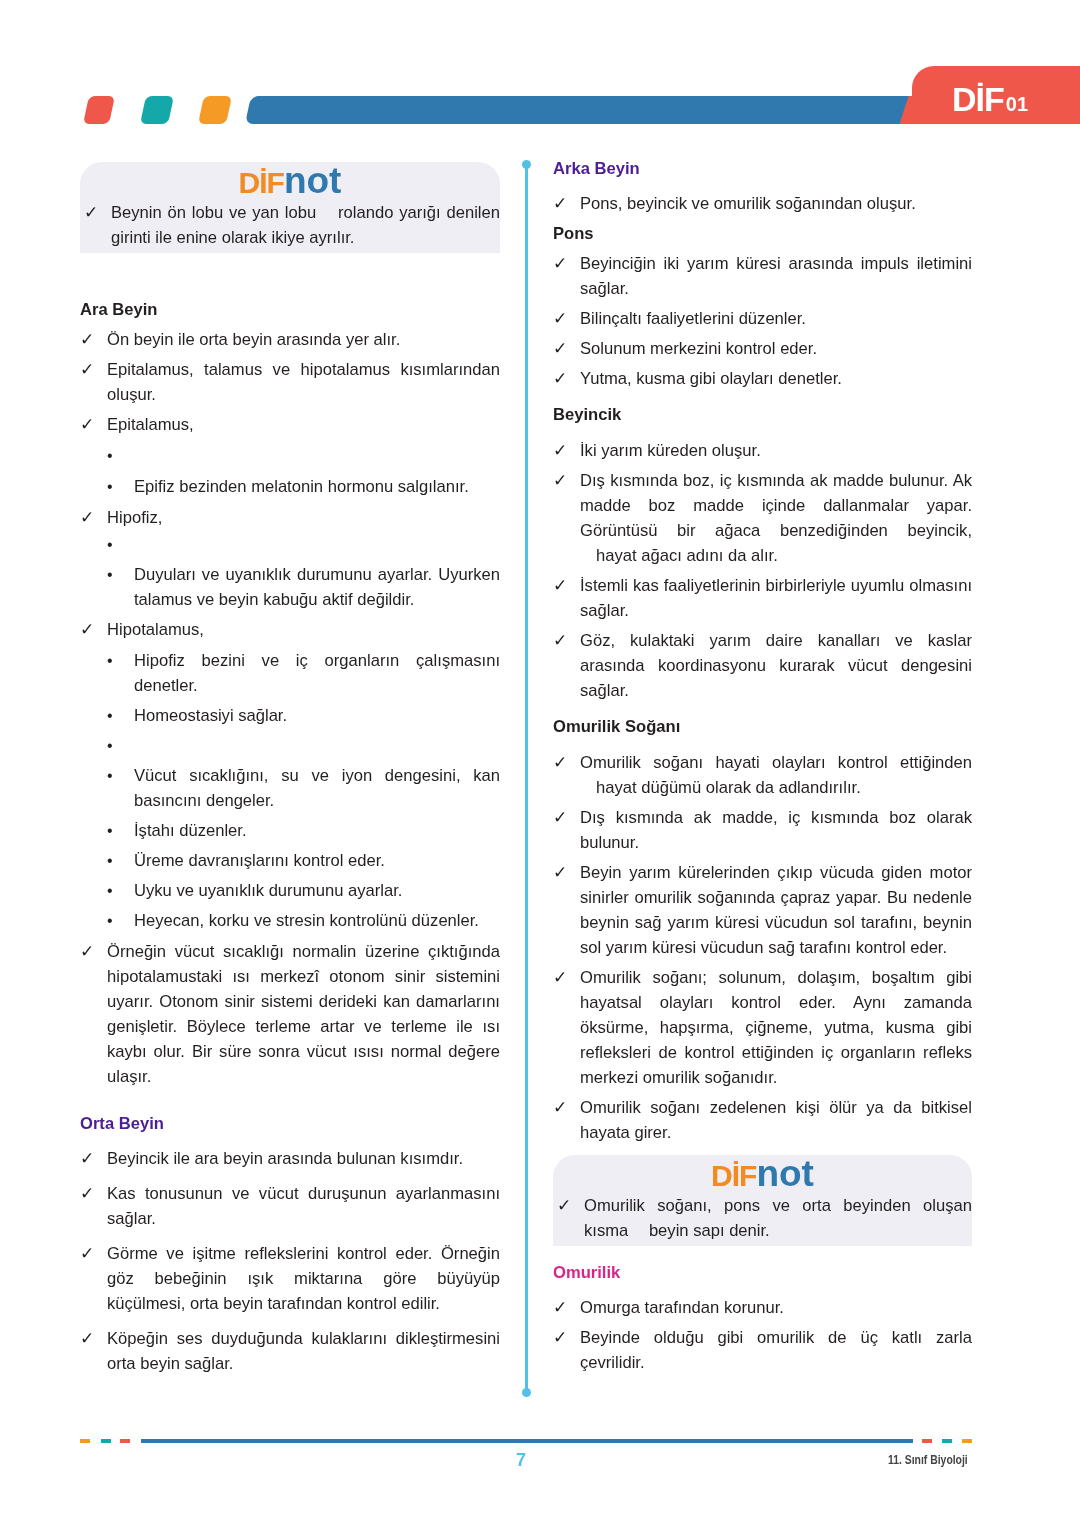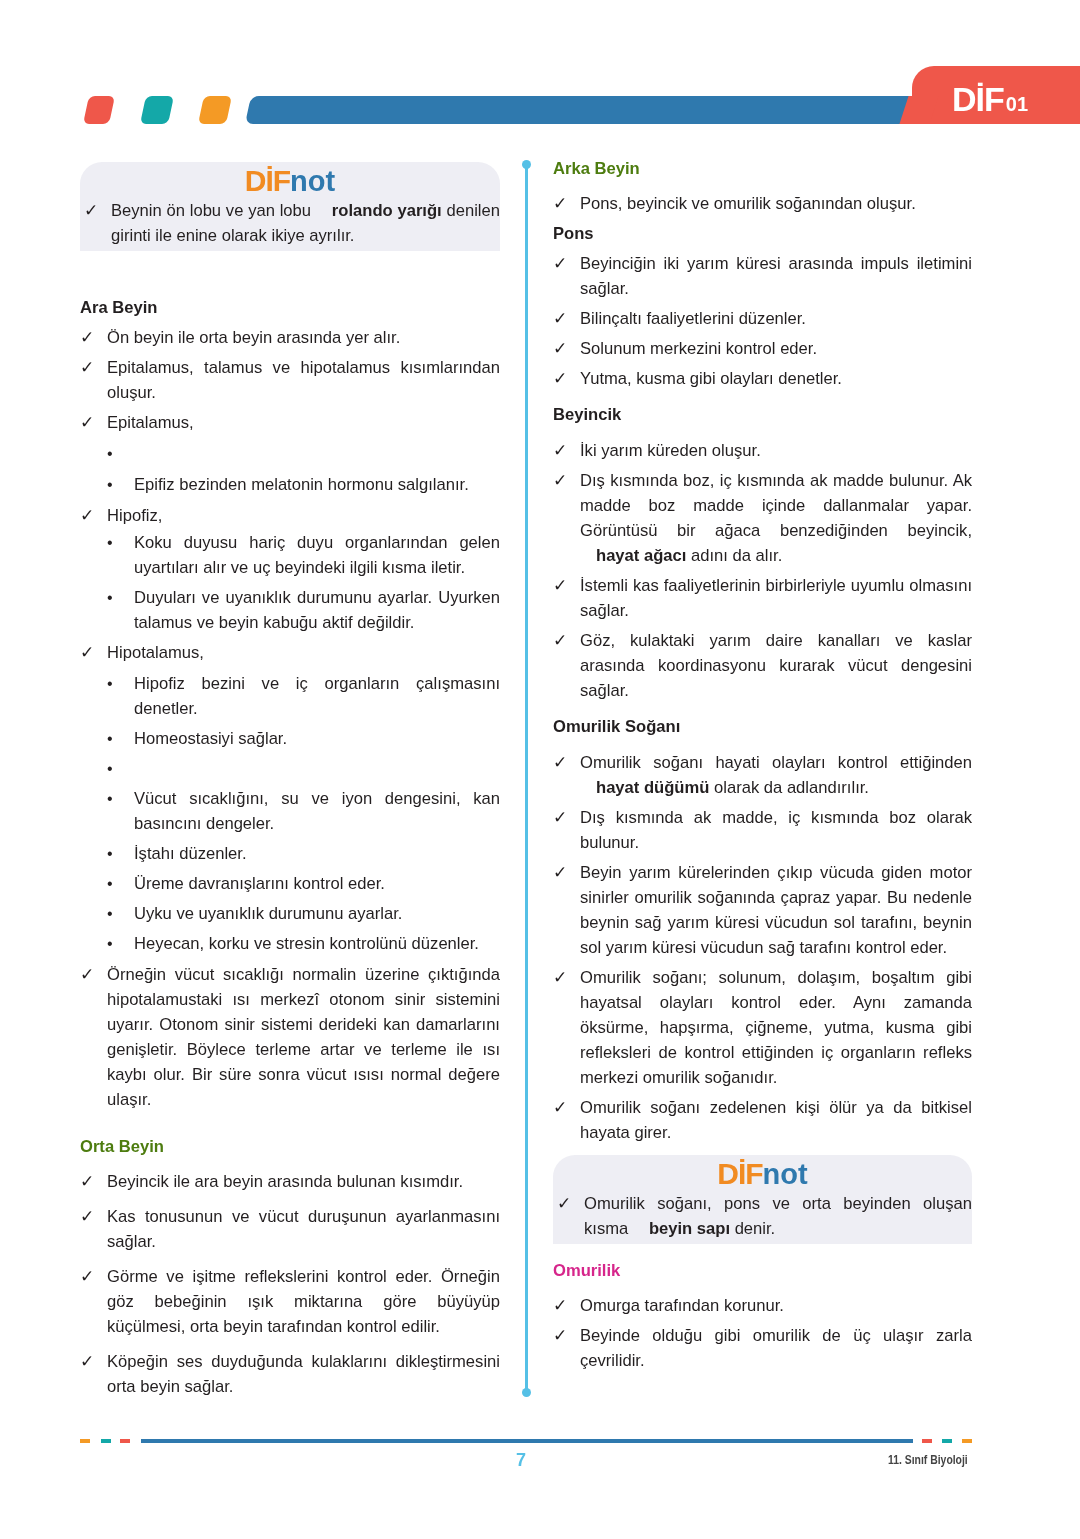--- a/index.html
+++ b/index.html
@@ -19,33 +19,33 @@
   .col { position: absolute; font-size: 16.6px; line-height: 25px; }
   .col-left { left: 80px; width: 420px; }
   .col-right { left: 553px; width: 419px; }
   .divider { position: absolute; left: 525px; top: 164px; width: 3px; height: 1230px; background: #55c0e6; }
   .divider-dot { position: absolute; left: 522px; width: 9px; height: 9px; border-radius: 50%; background: #55c0e6; }
 
   
   .note { background: #eeeef4; border-radius: 22px 22px 0 0; padding: 2px 0 3px 0; }
   .note-logo { text-align: center; font-weight: bold; font-size: 30px; line-height: 34px; letter-spacing: -1px; }
   .note-logo .dif { color: #f18b22; }
-  .note-logo .not { color: #2f79ae; font-size: 29px; letter-spacing: 0; }
+  .note-logo .not { color: #2f79ae; font-size: 37px; letter-spacing: 0; }
 
   .h-black { font-weight: bold; color: #231f20; margin: 0; }
-  .h-pink { font-weight: bold; color: #4d7c0f; margin: 0; }
+  .h-pink { font-weight: bold; color: #4c1d95; margin: 0; }
   .h-magenta { font-weight: bold; color: #d6268b; margin: 0; }
 
   .ci { display: flex; text-align: justify; margin: 0; }
   .ci .chk { width: 27px; flex: 0 0 27px; font-size: 17px; }
   .ci .txt { flex: 1; }
   .bi { display: flex; text-align: justify; margin: 0; padding-left: 27px; }
   .bi .dot { width: 27px; flex: 0 0 27px; font-size: 16px; }
   .bi .txt { flex: 1; }
-  b { font-weight: bold; padding-left: 16px; }
+  b { font-weight: normal; padding-left: 16px; }
 
   
   .ft-sq { position: absolute; top: 1439px; width: 10px; height: 4px; }
   .ft-bar { position: absolute; left: 141px; top: 1439px; width: 772px; height: 4px; background: #2f79ae; }
   .ft-page { position: absolute; left: 516px; top: 1450px; color: #55c0e6; font-size: 18px; font-weight: bold; }
   .ft-sub { position: absolute; left: 888px; top: 1452px; font-size: 13px; font-weight: bold; color: #444; transform: scaleX(0.8); transform-origin: left; white-space: nowrap; }
 </style>
 </head>
 <body>
 
@@ -97,21 +97,20 @@
       <span class="txt">Epifiz bezinden melatonin hormonu salgılanır.</span>
     </div>
   <div style="height:6px"></div>
   <div class="ci">
       <span class="chk">✓</span>
       <span class="txt">Hipofiz,</span>
     </div>
   <div style="height:2px"></div>
   <div class="bi">
       <span class="dot">•</span>
-      <span class="txt">Koku duyusu hariç duyu organlarından gelen uyartıları alır ve uç beyindeki ilgili kısma iletir.</span>
     </div>
   <div style="height:5px"></div>
   <div class="bi">
       <span class="dot">•</span>
       <span class="txt">Duyuları ve uyanıklık durumunu ayarlar. Uyurken talamus ve beyin kabuğu aktif değildir.</span>
     </div>
   <div style="height:5px"></div>
   <div class="ci">
       <span class="chk">✓</span>
       <span class="txt">Hipotalamus,</span>
@@ -274,21 +273,21 @@
   <div style="height:14px"></div>
   <p class="h-magenta">Omurilik</p>
   <div style="height:10px"></div>
   <div class="ci">
       <span class="chk">✓</span>
       <span class="txt">Omurga tarafından korunur.</span>
     </div>
   <div style="height:5px"></div>
   <div class="ci">
       <span class="chk">✓</span>
-      <span class="txt">Beyinde olduğu gibi omurilik de üç ulaşır zarla çevrilidir.</span>
+      <span class="txt">Beyinde olduğu gibi omurilik de üç katlı zarla çevrilidir.</span>
     </div>
 </div>
 
 <div class="ft-sq" style="left:80px;background:#f49a25;"></div>
 <div class="ft-sq" style="left:101px;background:#14a8a8;"></div>
 <div class="ft-sq" style="left:120px;background:#ef574a;"></div>
 <div class="ft-bar"></div>
 <div class="ft-sq" style="left:922px;background:#ef574a;"></div>
 <div class="ft-sq" style="left:942px;background:#14a8a8;"></div>
 <div class="ft-sq" style="left:962px;background:#f49a25;"></div>

